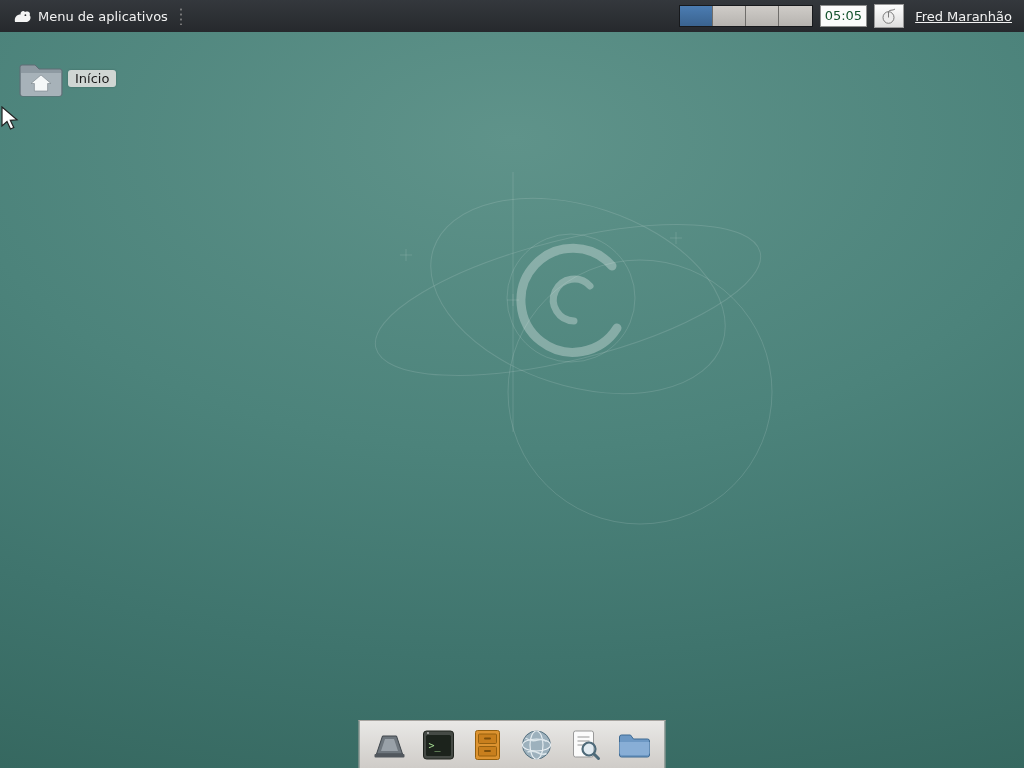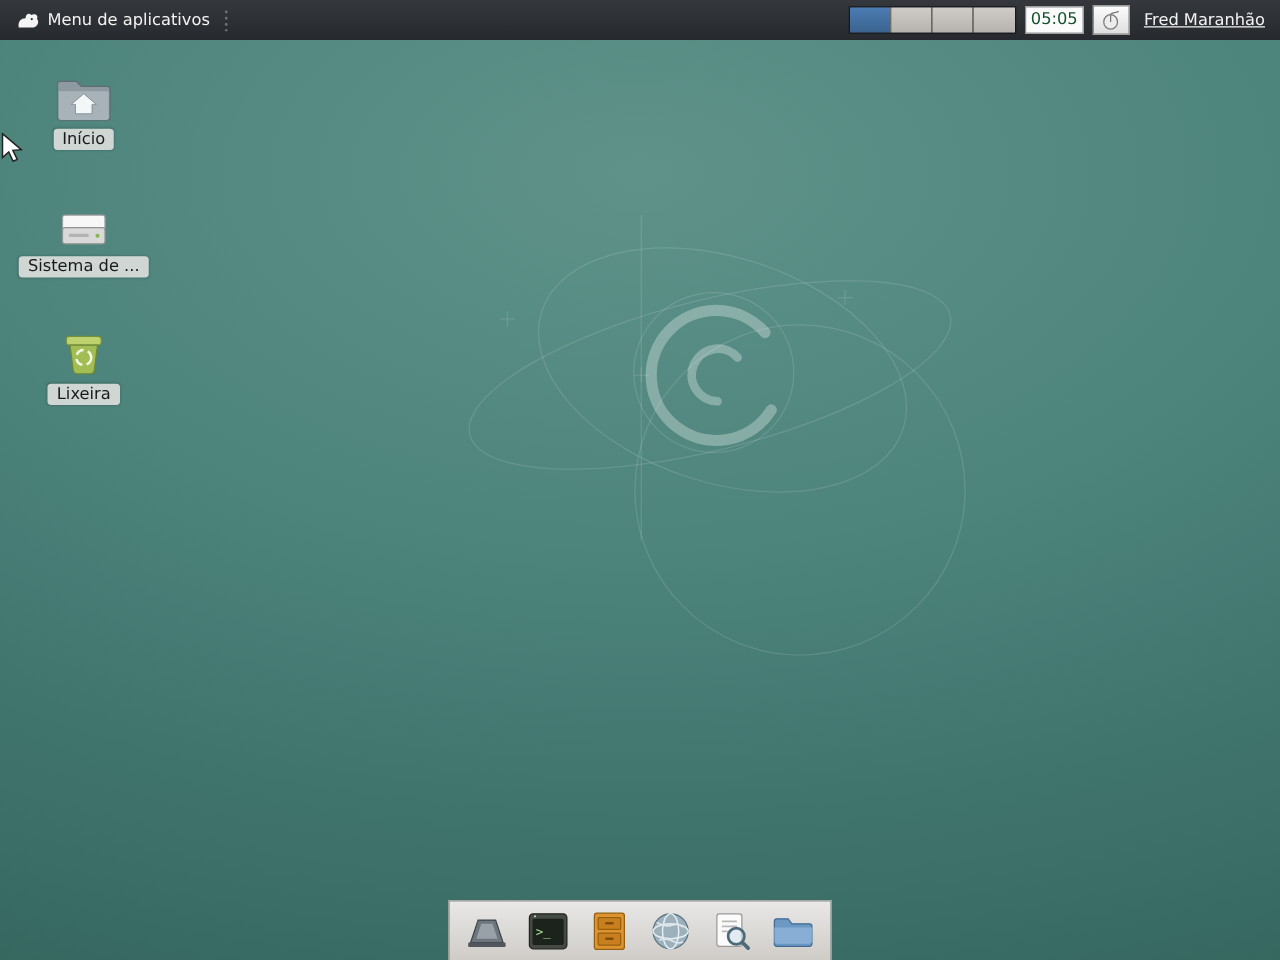--- a/index.html
+++ b/index.html
@@ -22,21 +22,21 @@
   .ws { width:33px; height:100%; background:linear-gradient(#cfccc8,#b6b3af); border-right:1px solid #6f6d6a; }
   .ws:last-child { border-right:none; }
   .ws.active { background:linear-gradient(#4b7cb2,#3a638f); }
   .clock { background:#fbfbfb; color:#14532d; border:1px solid #8e8e8e; height:22px;
     line-height:20px; padding:0 4px; font-size:13px; }
   .tray-btn { background:linear-gradient(#fdfdfd,#dedede); border:1px solid #9a9a9a;
     height:24px; width:30px; display:flex; align-items:center; justify-content:center; }
   .user-label { padding:0 4px; white-space:nowrap;text-decoration:underline; }
 
   
-  .desk-icon { position:absolute; width:96px; display:flex; flex-direction:column;
+  .desk-icon { position:absolute; width:96px; display:flex; flex-direction:row;
     align-items:center; gap:5px; cursor:default; z-index:5; }
   .desk-icon .ic { height:40px; display:flex; align-items:flex-end; justify-content:center; }
   .desk-icon .lbl { background:rgba(225,225,223,0.88); color:#1a1a1a; font-size:13px;
     padding:1px 7px; border-radius:3px; white-space:nowrap; box-shadow:0 0 2px rgba(0,0,0,.25); }
 
   
   .watermark { position:absolute; left:340px; top:150px; width:500px; height:400px;
     z-index:1; pointer-events:none; }
 
   
@@ -104,42 +104,21 @@
     <div class="ic">
       <svg width="44" height="38" viewBox="0 0 44 38">
         <path d="M3 5 h13 l4 4 h21 a2 2 0 0 1 2 2 v23 a2 2 0 0 1 -2 2 H3 a2 2 0 0 1 -2 -2 V7 a2 2 0 0 1 2 -2 Z" fill="#8e9aa2" stroke="#5f6c74"></path>
         <path d="M2 13 h40 v21 a2 2 0 0 1 -2 2 H4 a2 2 0 0 1 -2 -2 Z" fill="#a7b2b9"></path>
         <path d="M22 15 l10 8.5 h-3.4 v7.5 H15.4 v-7.5 H12 Z" fill="#f4f7f8" stroke="#768086" stroke-width="0.6"></path>
       </svg>
     </div>
     <div class="lbl">Início</div>
   </div>
 
-  <div class="desk-icon" style="left:19px; top:160px;">
-    <div class="ic">
-      <svg width="42" height="32" viewBox="0 0 42 32">
-        <rect x="4" y="4" width="34" height="12" rx="2" fill="#f7f7f7" stroke="#9c9c9c"></rect>
-        <rect x="4" y="14" width="34" height="13" rx="2" fill="#d9d9d9" stroke="#939393"></rect>
-        <rect x="9" y="19" width="16" height="2.5" rx="1" fill="#b3b3b3"></rect>
-        <circle cx="32" cy="20.5" r="1.6" fill="#86b54e"></circle>
-      </svg>
-    </div>
-    <div class="lbl">Sistema de ...</div>
-  </div>
 
-  <div class="desk-icon" style="left:19px; top:262px;">
-    <div class="ic">
-      <svg width="40" height="40" viewBox="0 0 40 40">
-        <rect x="6" y="7" width="28" height="7" rx="2.5" fill="#bdd16e" stroke="#74903a"></rect>
-        <path d="M9 14 h22 l-2.6 20.5 a3 3 0 0 1 -3 2.5 H14.6 a3 3 0 0 1 -3 -2.5 Z" fill="#a3bd55" stroke="#6e8935"></path>
-        <circle cx="20" cy="24" r="6" fill="none" stroke="#f2f6e2" stroke-width="2" stroke-dasharray="7 3.5"></circle>
-      </svg>
-    </div>
-    <div class="lbl">Lixeira</div>
-  </div>
 
   <div class="dock">
 
     <div class="dock-item">
       <svg width="36" height="30" viewBox="0 0 36 30">
         <path d="M5 24 L11 6 h14 L31 24 Z" fill="#6e767d" stroke="#3e454b"></path>
         <path d="M9.5 21 L13.5 9 h9 l4 12 Z" fill="#99a1a8"></path>
         <rect x="3" y="24" width="30" height="3.5" rx="1" fill="#51575d"></rect>
       </svg>
     </div>

